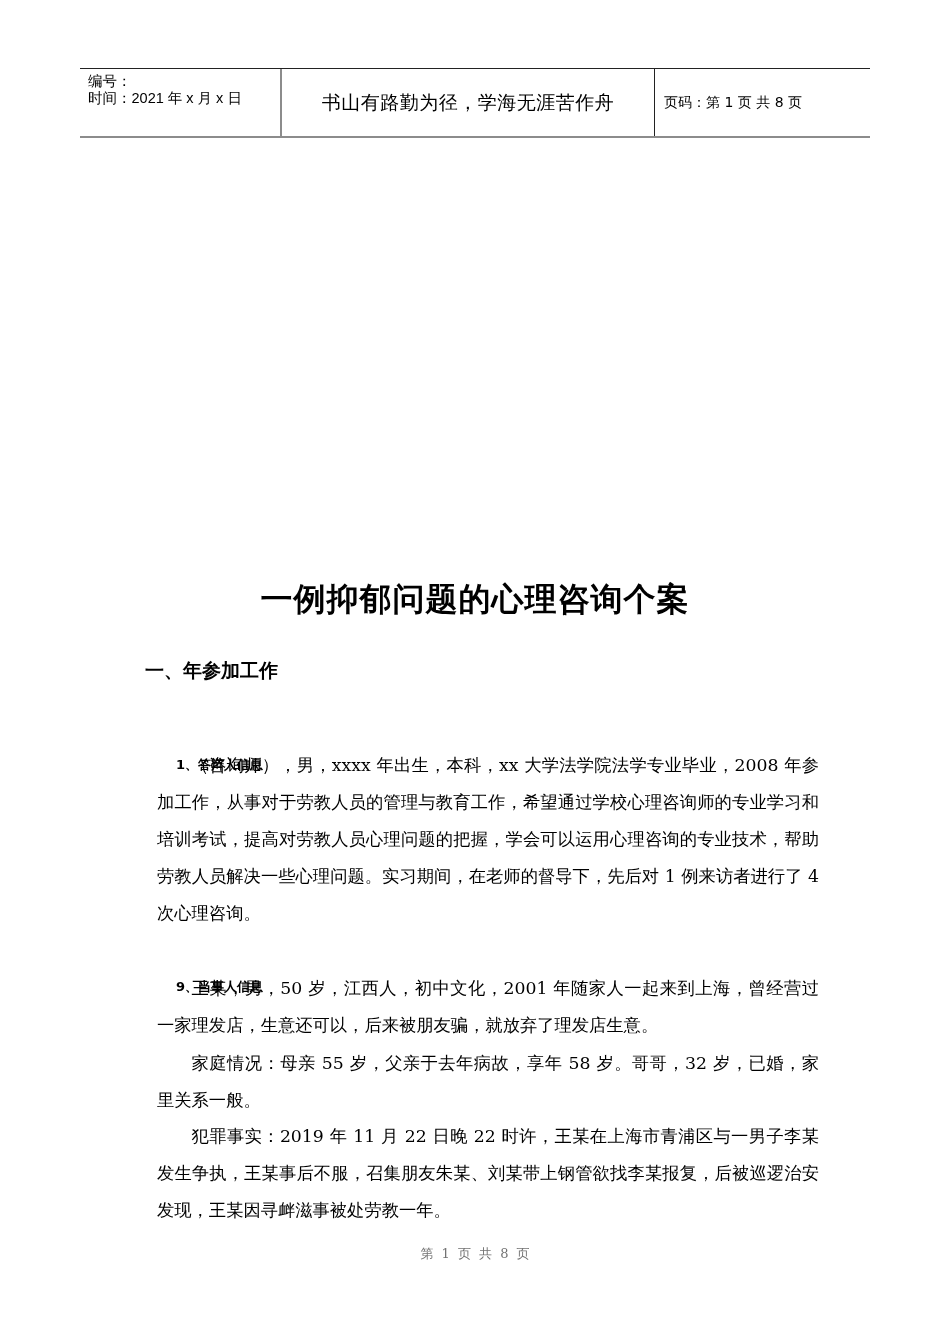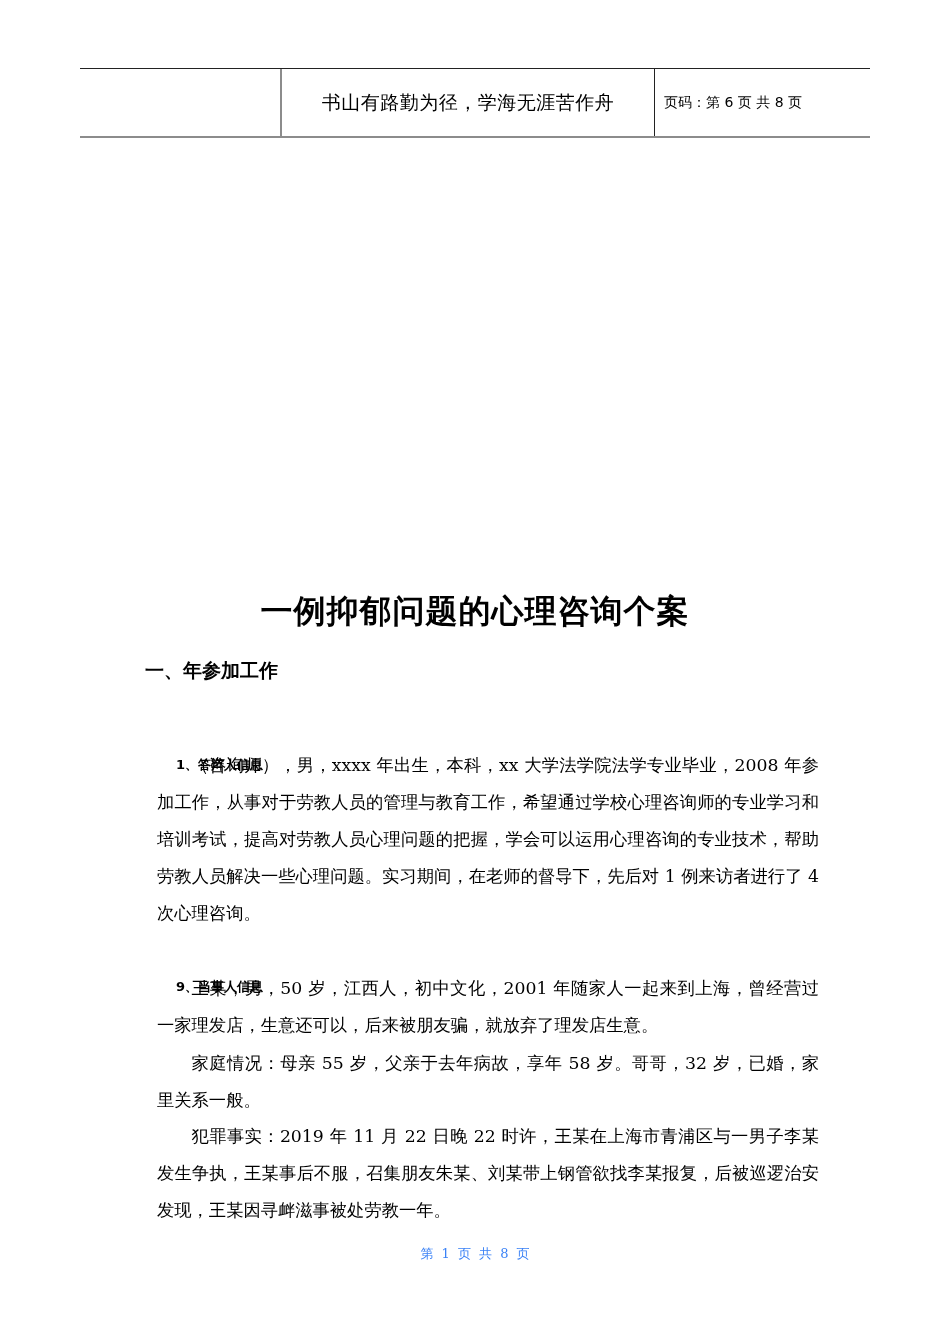--- a/index.html
+++ b/index.html
@@ -9,37 +9,41 @@
   .hdr .c1 { position: absolute; left: 8px; top: 4px; width: 190px;
              font-family: "Liberation Sans", "DejaVu Sans", sans-serif; font-size: 14.5px; line-height: 17px; }
   .hdr .v1 { position: absolute; left: 200px; top: 0; width: 2px; height: 67px; background: #8c8c8c; }
   .hdr .c2 { position: absolute; left: 202px; top: 0; width: 372px; height: 67px;
              display: flex; align-items: center; justify-content: center;
              font-family: "DejaVu Sans", sans-serif; font-size: 19px; color: #000000; letter-spacing: 0.5px; }
   .hdr .v2 { position: absolute; left: 574px; top: 0; width: 1px; height: 67px; background: #222; }
   .hdr .c3 { position: absolute; left: 584px; top: 0; height: 67px; display: flex; align-items: center;
              font-family: "DejaVu Sans", sans-serif; font-size: 14px; }
   .title { position: absolute; left: 0; width: 950px; top: 578px; text-align: center;
-           font-family: "DejaVu Sans", sans-serif; font-weight: bold; font-size: 32px; letter-spacing: 1px; margin-top: 12px; }
+           font-family: "DejaVu Sans", sans-serif; font-weight: bold; font-size: 32px; letter-spacing: 1px; }
   .h1 { position: absolute; left: 145px; top: 658px; font-family: "DejaVu Sans", sans-serif;
         font-weight: bold; font-size: 19px; }
   .h2 { position: absolute; left: 176px; font-family: "DejaVu Sans", sans-serif; font-weight: bold; font-size: 13px; margin-top: 46px; }
   .para { position: absolute; left: 145px; width: 662px; font-family: "DejaVu Serif", "Liberation Serif", serif;
           font-size: 17.3px; line-height: 37px; text-align: justify; text-indent: 2em; margin: 12px; }
   .footer { position: absolute; left: 0; width: 950px; top: 1245px; text-align: center;
-            font-family: "DejaVu Serif", serif; font-size: 13px; color: #3b82f6; word-spacing: 4px; }
+            font-family: "DejaVu Serif", serif; font-size: 13px; color: #737373; word-spacing: 4px; }
 </style>
 </head>
 <body>
 
 <div class="hdr">
+  <div class="c1">
+    <div>编号：</div>
+    <div>时间：2021 年 x 月 x 日</div>
+  </div>
   <div class="v1"></div>
   <div class="c2">书山有路勤为径，学海无涯苦作舟</div>
   <div class="v2"></div>
-  <div class="c3">页码：第 6 页  共 8 页</div>
+  <div class="c3">页码：第 1 页  共 8 页</div>
 </div>
 
 <div class="title">一例抑郁问题的心理咨询个案</div>
 
 <div class="h1">一、年参加工作</div>
 
 <div class="h2" style="top:710px;">1、答辩人信息</div>
 <p class="para" style="top:735px;">（咨询师），男，xxxx 年出生，本科，xx 大学法学院法学专业毕业，2008 年参加工作，从事对于劳教人员的管理与教育工作，希望通过学校心理咨询师的专业学习和培训考试，提高对劳教人员心理问题的把握，学会可以运用心理咨询的专业技术，帮助劳教人员解决一些心理问题。实习期间，在老师的督导下，先后对 1 例来访者进行了 4 次心理咨询。</p>
 
 <div class="h2" style="top:932px;">9、当事人信息</div>

